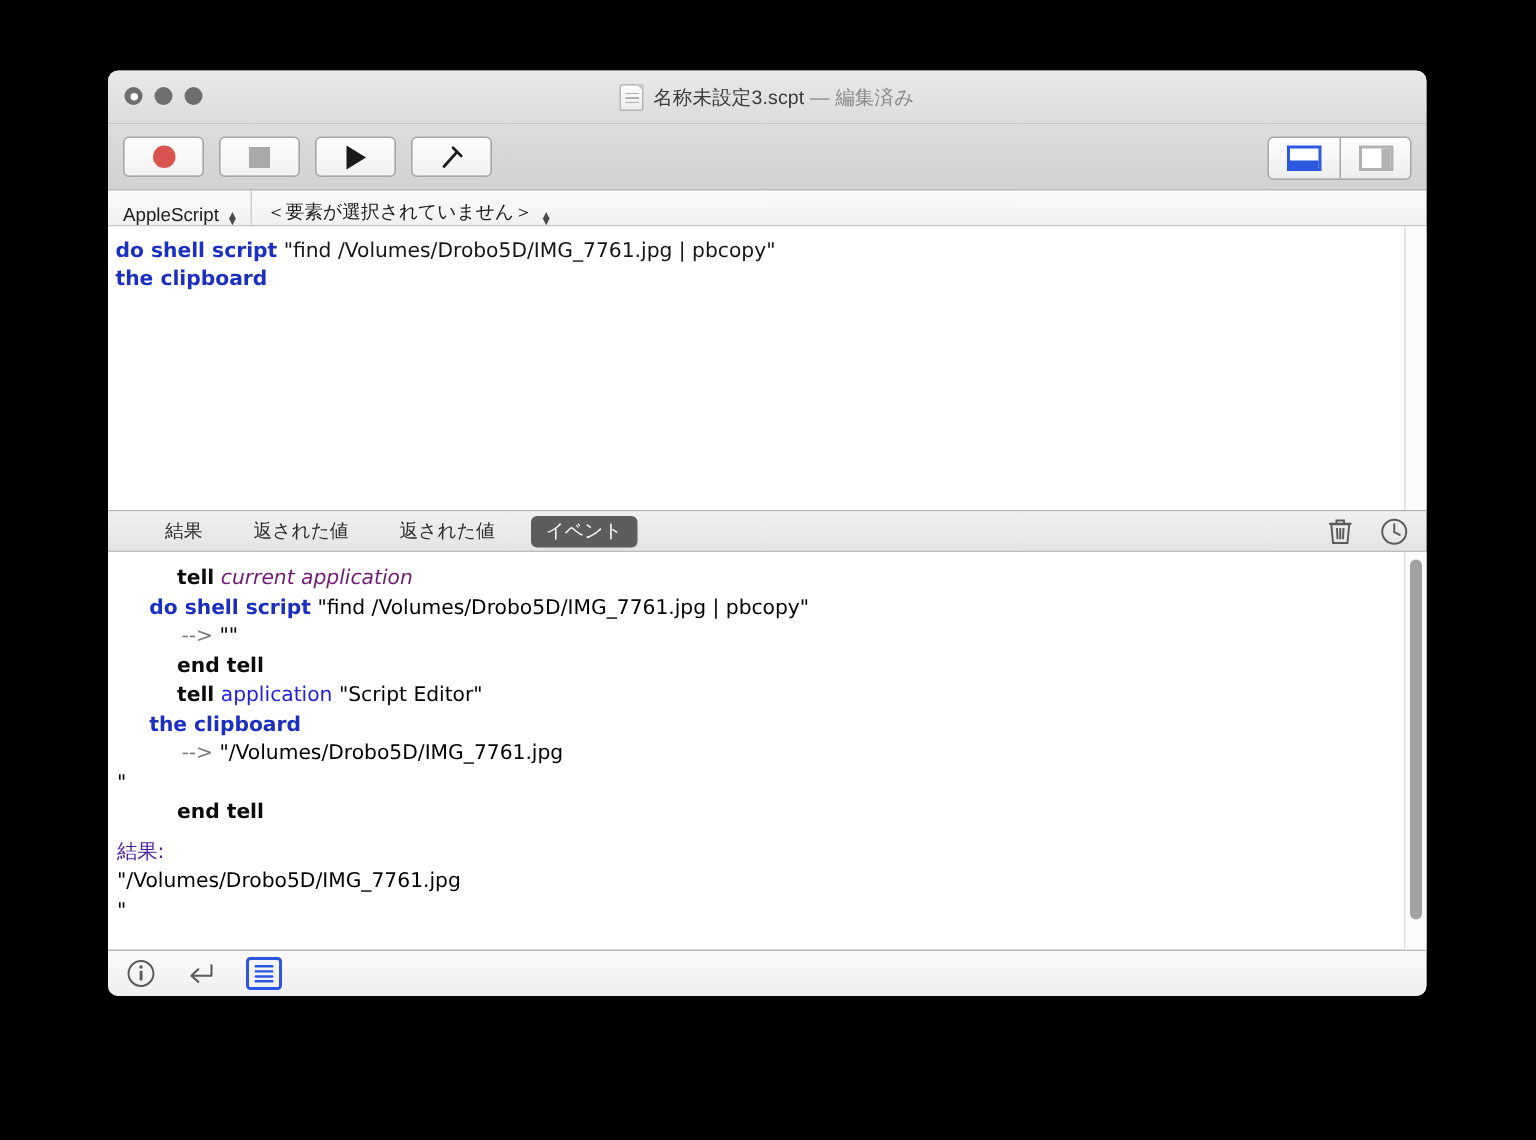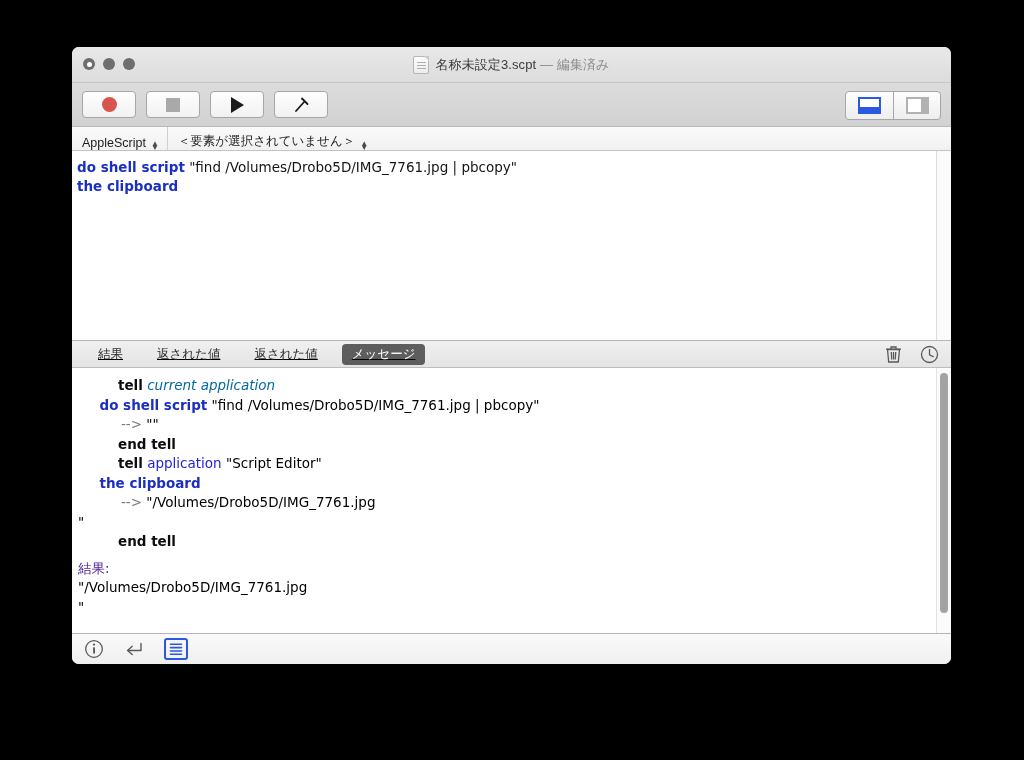--- a/index.html
+++ b/index.html
@@ -198,24 +198,23 @@
     border-left: 1px solid #dcdcdc;
   }
 
   
   .logtabs {
     height: 27px;
     flex: 0 0 27px;
     background: linear-gradient(to bottom,#f0f0f0,#e4e4e4);
     border-bottom: 1px solid #bdbdbd;
     display: flex; align-items: center;
-    padding: 0 8px 0 16px;
+    padding: 0 8px 0 28px;
     gap: 0;
     position: relative;
-    text-decoration: underline;
   }
   .logtab {
     font-size: 12.5px;
     color: #2d2d2d;
     padding: 2px 10px;
     border-radius: 4px;
     margin-right: 14px;
     white-space: nowrap;
   }
   .logtab.active {
@@ -240,21 +239,21 @@
     flex: 1;
     padding: 8px 0 0 6px;
     font-family: "DejaVu Sans", "Liberation Sans", sans-serif;
     font-size: 13.5px;
     line-height: 19.5px;
     white-space: pre;
     overflow: hidden;
   }
   .b  { font-weight: bold; color: #0d0d0d; margin-left: 40px; }
   .kb { font-weight: bold; color: #1b2fc0; }
-  .ip { font-style: italic; color: #0369a1; }
+  .ip { font-style: italic; color: #701a75; }
   .ib { color: #2222dd; }
   .ar { color: #7a7a7a; }
   .res-label { color: #4c1d95; }
   .logtext .spacer { display:block; height: 7px; }
 
   .log-scroll {
     width: 15px; flex: 0 0 15px;
     background: #fbfbfb;
     border-left: 1px solid #e2e2e2;
     position: relative;
@@ -349,21 +348,21 @@
 
   <div class="editor">
     <div class="code" id="code-area"><div><span class="kw">do shell script</span><span class="str"> "find /Volumes/Drobo5D/IMG_7761.jpg | pbcopy"</span></div><div><span class="kw">the clipboard</span></div></div>
     <div class="editor-gutter"></div>
   </div>
 
   <div class="logtabs">
     <div class="logtab">結果</div>
     <div class="logtab">返された値</div>
     <div class="logtab">返された値</div>
-    <div class="logtab active">メッセージ</div>
+    <div class="logtab active">イベント</div>
     <div class="logtab-actions">
       <svg width="17" height="19" viewBox="0 0 17 19">
         <g stroke="#5a5a5a" stroke-width="1.3" fill="none">
           <path d="M2.5 4.5 L3.7 17 L13.3 17 L14.5 4.5 Z"></path>
           <line x1="1" y1="4.2" x2="16" y2="4.2"></line>
           <path d="M6 4 L6 2 L11 2 L11 4"></path>
           <line x1="6.3" y1="7" x2="6.7" y2="14.5"></line>
           <line x1="8.5" y1="7" x2="8.5" y2="14.5"></line>
           <line x1="10.7" y1="7" x2="10.3" y2="14.5"></line>
         </g>

